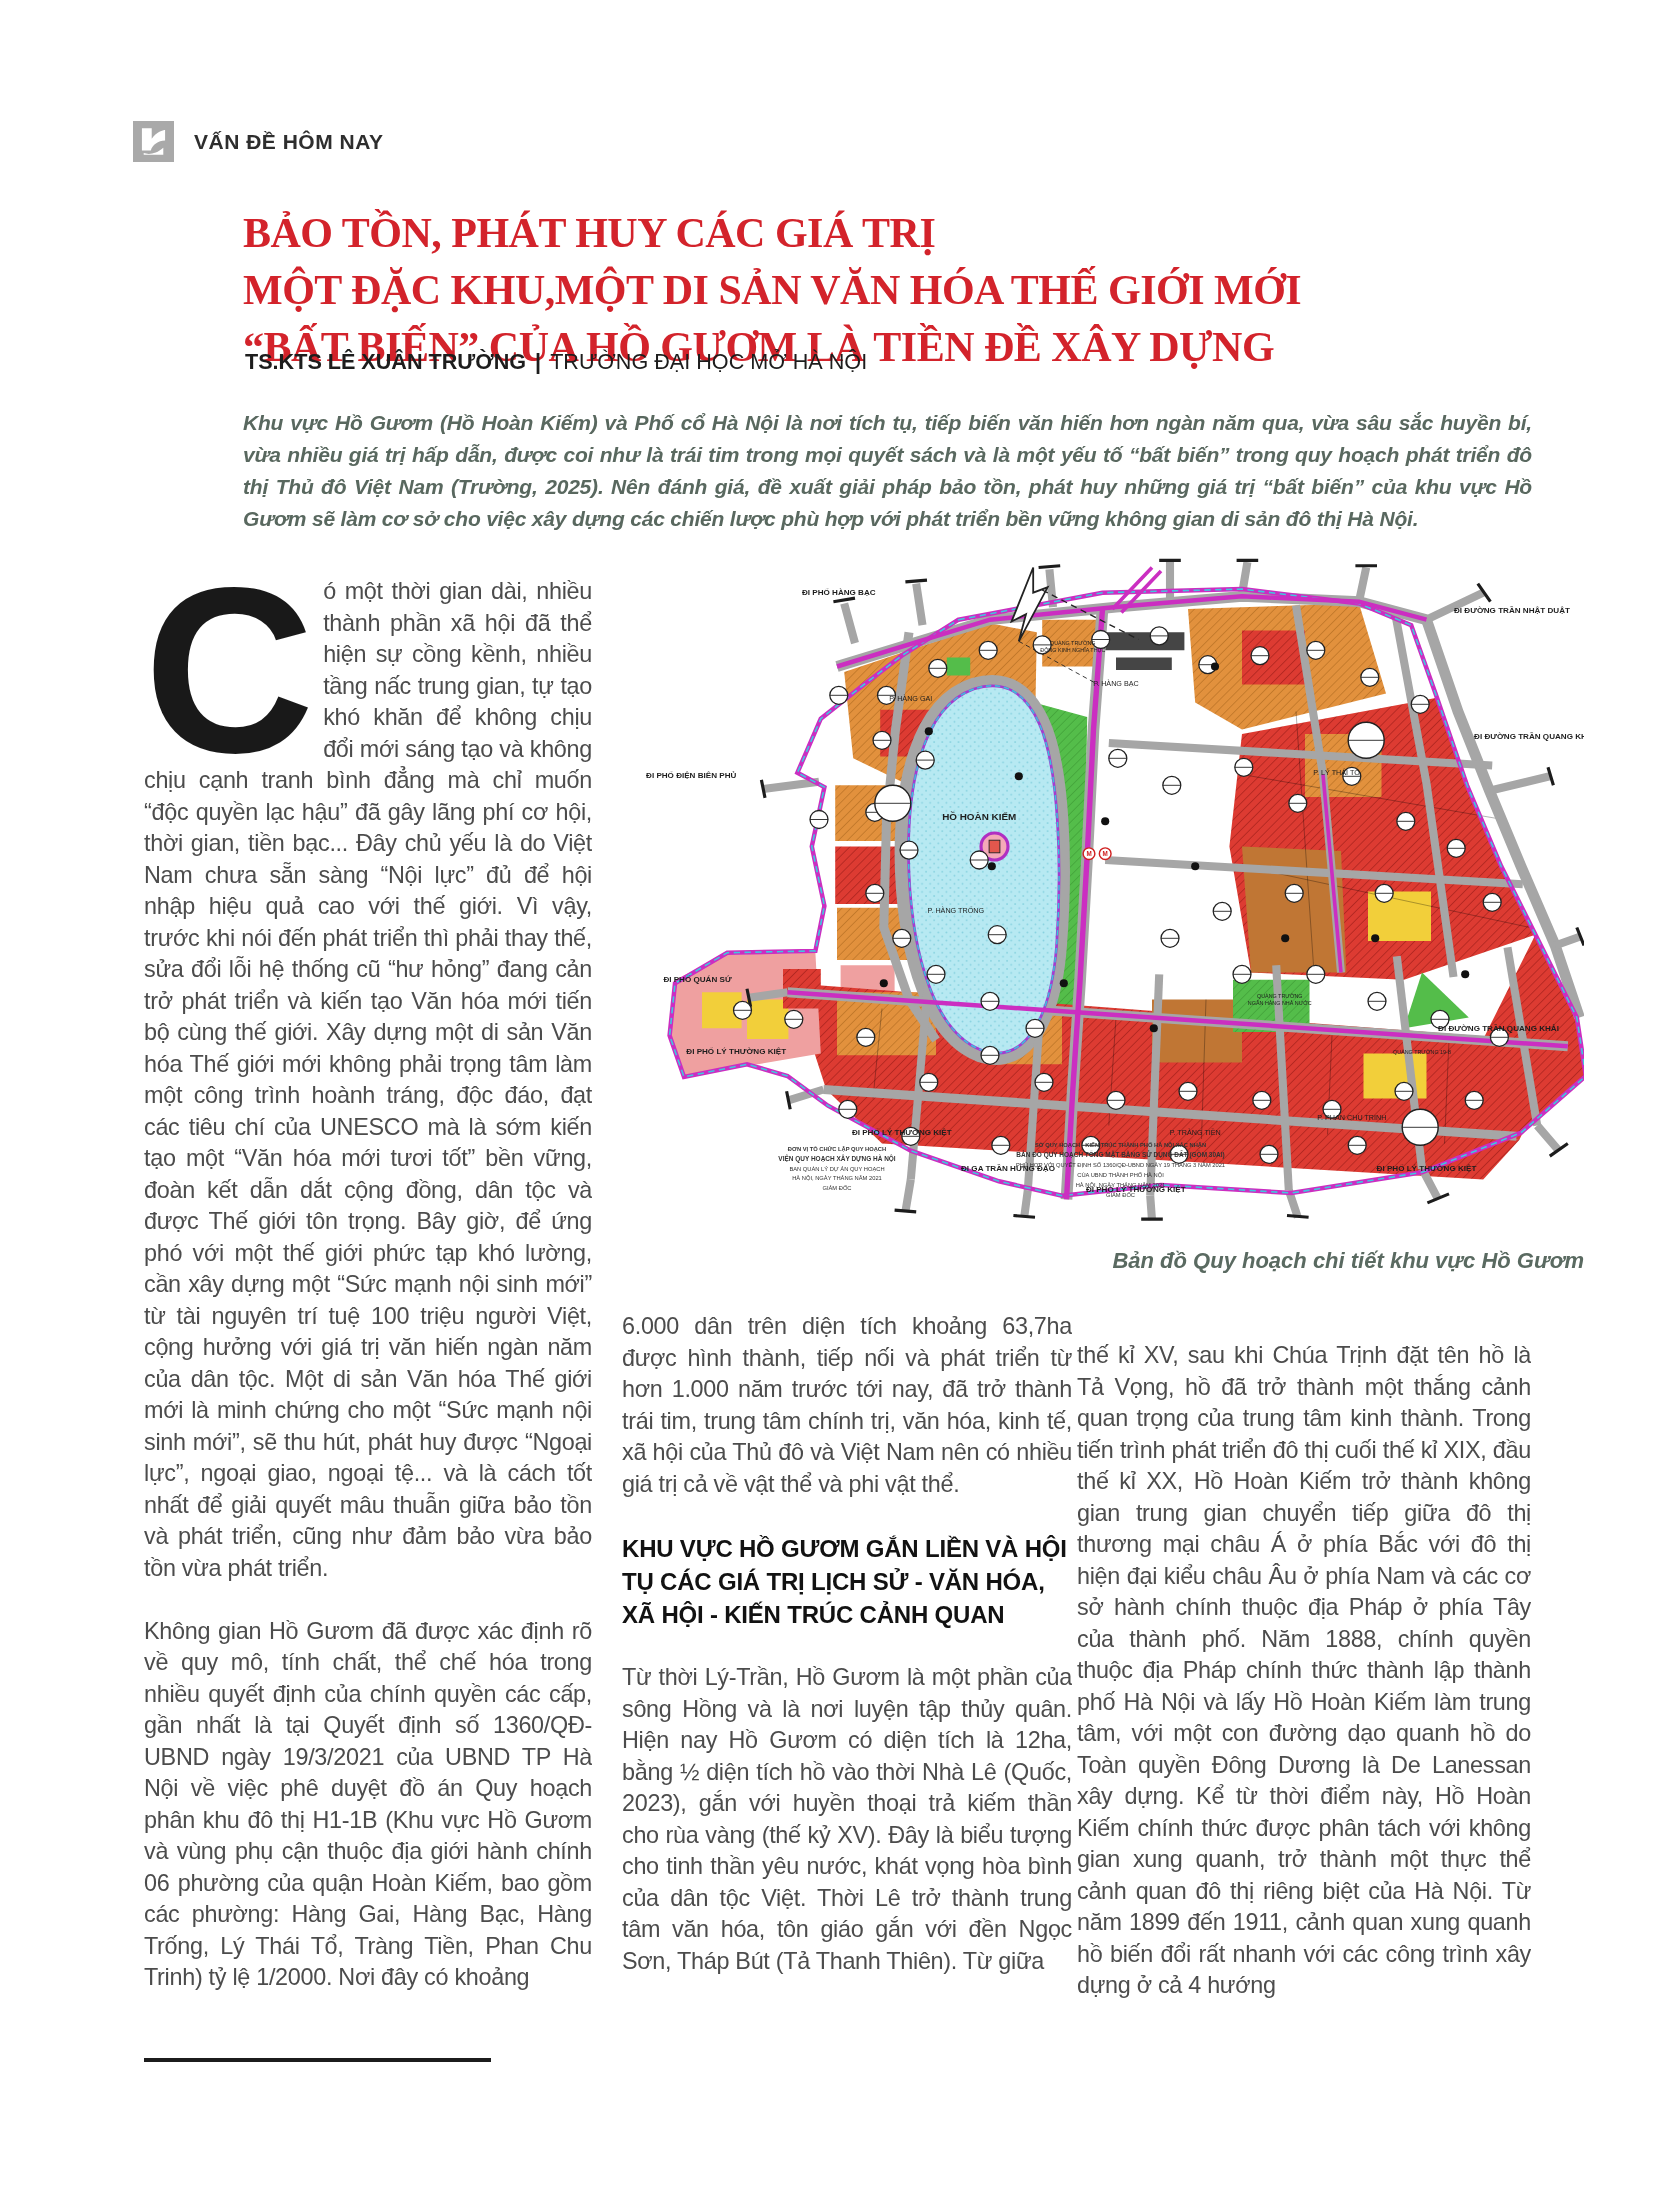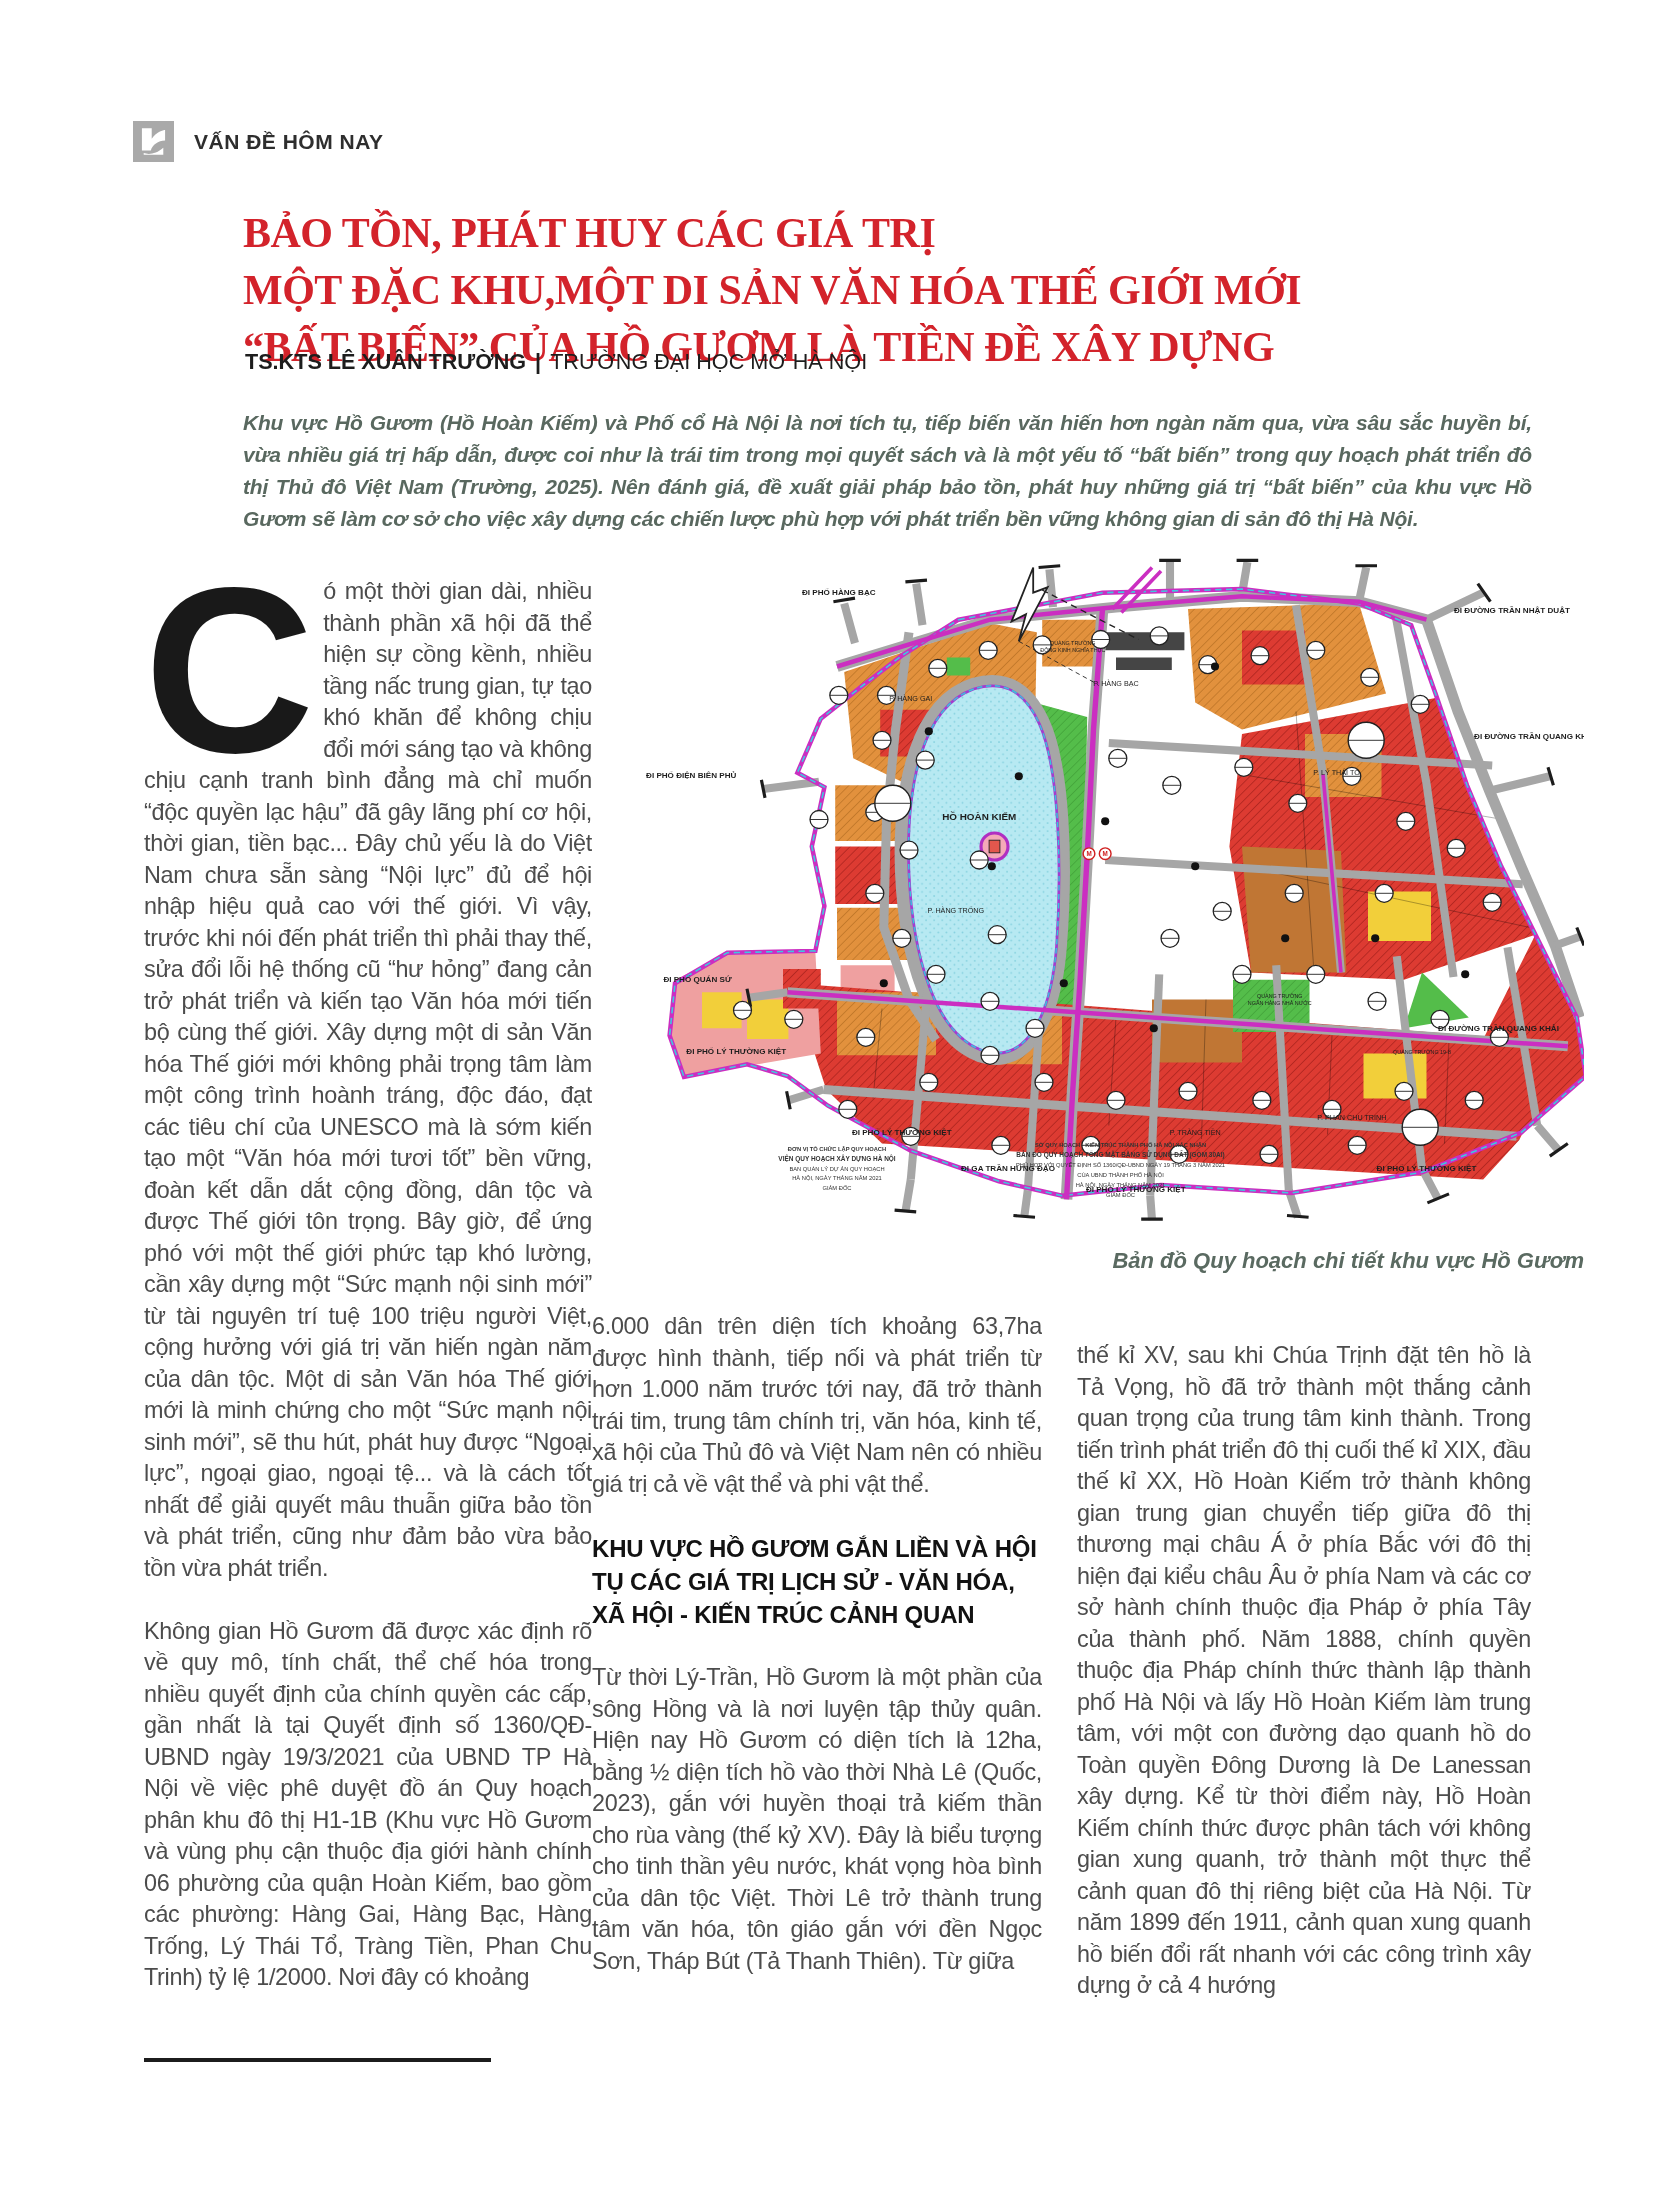--- a/index.html
+++ b/index.html
@@ -17,21 +17,21 @@
   .byline .b{font-weight:bold;}
   .byline .sep{font-weight:bold;padding:0 9px;}
   
   .abstract{position:absolute;left:243px;top:407px;width:1289px;
             font-size:21px;line-height:32px;font-style:italic;font-weight:600;
             color:#59685f;text-align:justify;letter-spacing:-0.2px;}
   
   .bodycol{position:absolute;font-size:23.4px;line-height:31.5px;color:#4c4c4c;
            text-align:justify;letter-spacing:-0.3px;overflow:hidden;}
   .col1{left:144px;top:576px;width:448px;height:1483px;}
-  .col2{left:592px;top:1311px;width:450px;height:749px;}
+  .col2{left:622px;top:1311px;width:450px;height:749px;}
   .col3{left:1077px;top:1340px;width:454px;height:749px;}
   .bodycol p{margin:0 0 31.5px 0;}
   .dropcap{float:left;font-size:236px;line-height:185px;font-weight:700;color:#191919;
            padding-right:9px;margin-top:1.8px;}
   .subhead{font-weight:bold;color:#121212;font-size:24px;line-height:33px;
            letter-spacing:-0.2px;margin:0 0 31.5px 0;text-align:left;}
   
   .figure{position:absolute;left:612px;top:545px;width:972px;height:693px;}
   .figure svg{width:100%;height:100%;display:block;}
   .fig-caption{position:absolute;left:612px;top:1248px;width:972px;text-align:right;

